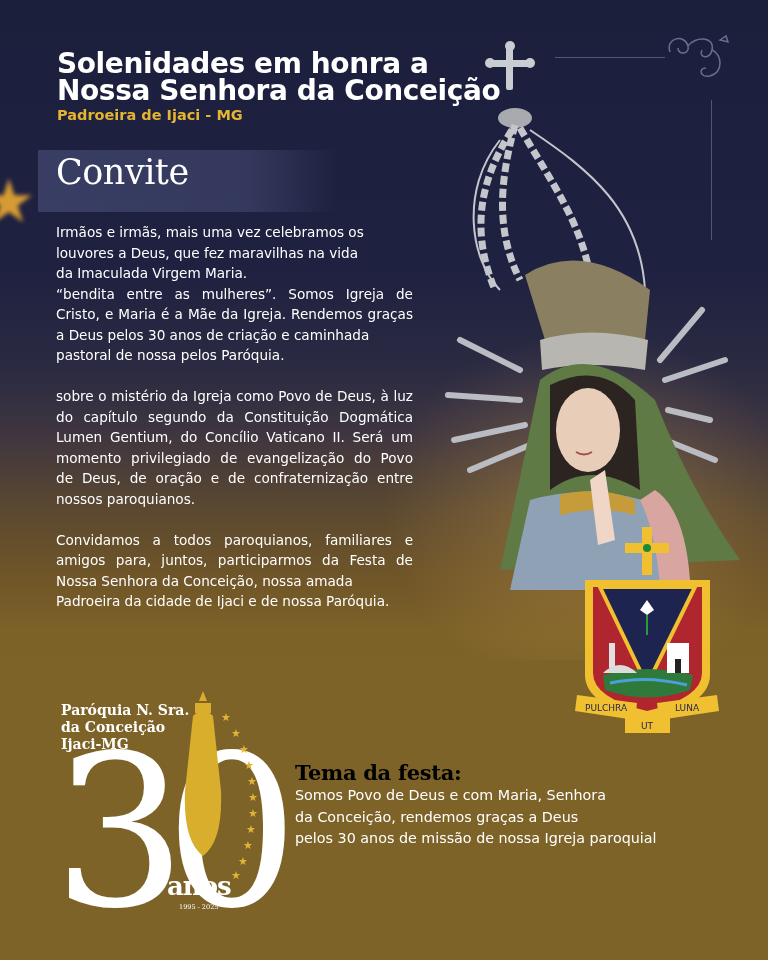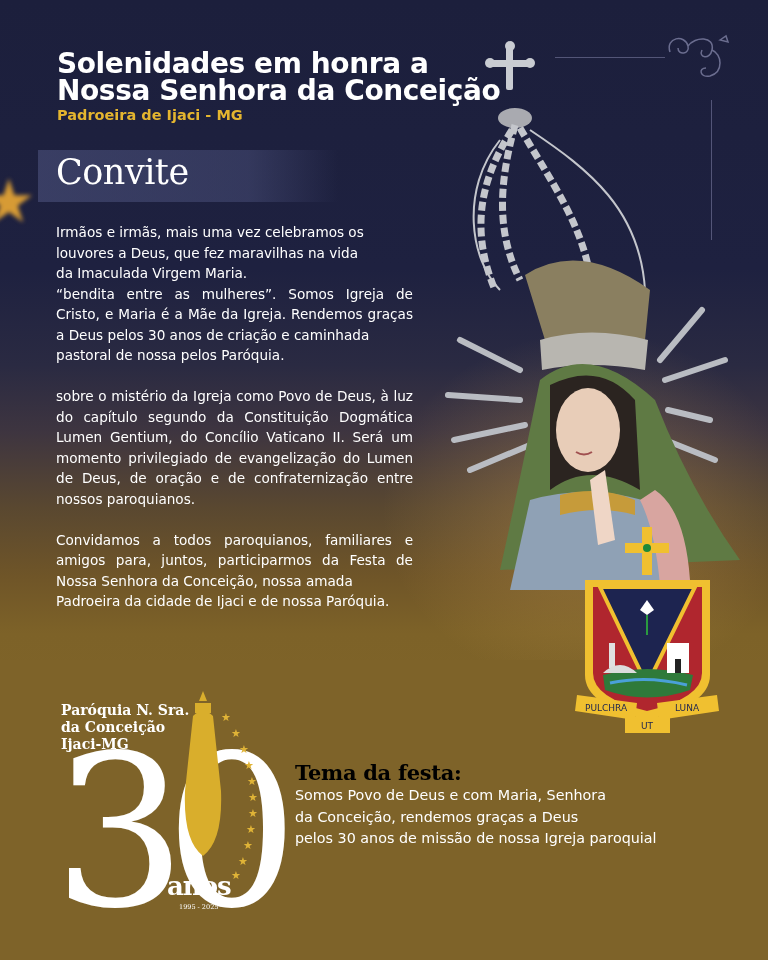--- a/index.html
+++ b/index.html
@@ -23,21 +23,21 @@
   .header { position: absolute; left: 57px; top: 50px; }
   .header h1 {
     font-family: "DejaVu Sans", sans-serif;
     font-size: 28px; line-height: 27px; font-weight: 600; letter-spacing: -0.4px; color: #fff;
   }
   .header .sub {
     font-family: "DejaVu Sans", sans-serif;
     font-size: 14.5px; font-weight: 700; color: #e4b52f; margin-top: 3px;
   }
   .banner {
-    position: absolute; left: 38px; top: 150px; width: 300px; height: 52px;
+    position: absolute; left: 38px; top: 150px; width: 300px; height: 62px;
     background: linear-gradient(90deg, rgba(80,86,130,0.55) 0%, rgba(80,86,130,0.45) 70%, rgba(80,86,130,0) 100%);
   }
   .banner span {
     position: absolute; left: 18px; top: 2px;
     font-family: "DejaVu Serif", serif; font-size: 35px; color: #fff; letter-spacing: -0.5px;
   }
   .star-left {
     position: absolute; left: -18px; top: 172px; width: 50px; height: 60px;
     color: #d79b35; font-size: 60px; line-height: 60px; filter: blur(2px);
   }
@@ -121,21 +121,21 @@
     <span class="line">da Imaculada Virgem Maria.</span>
     <span class="line just">“bendita entre as mulheres”. Somos Igreja de</span>
     <span class="line just">Cristo, e Maria é a Mãe da Igreja. Rendemos graças</span>
     <span class="line">a Deus pelos 30 anos de criação e caminhada</span>
     <span class="line">pastoral de nossa pelos Paróquia.</span>
   </p>
   <p>
     <span class="line just">sobre o mistério da Igreja como Povo de Deus, à luz</span>
     <span class="line just">do capítulo segundo da Constituição Dogmática</span>
     <span class="line just">Lumen Gentium, do Concílio Vaticano II. Será um</span>
-    <span class="line just">momento privilegiado de evangelização do Lumen</span>
+    <span class="line just">momento privilegiado de evangelização do Povo</span>
     <span class="line just">de Deus, de oração e de confraternização entre</span>
     <span class="line">nossos paroquianos.</span>
   </p>
   <p>
     <span class="line just">Convidamos a todos paroquianos, familiares e</span>
     <span class="line just">amigos para, juntos, participarmos da Festa de</span>
     <span class="line">Nossa Senhora da Conceição, nossa amada</span>
     <span class="line">Padroeira da cidade de Ijaci e de nossa Paróquia.</span>
   </p>
 </div>

